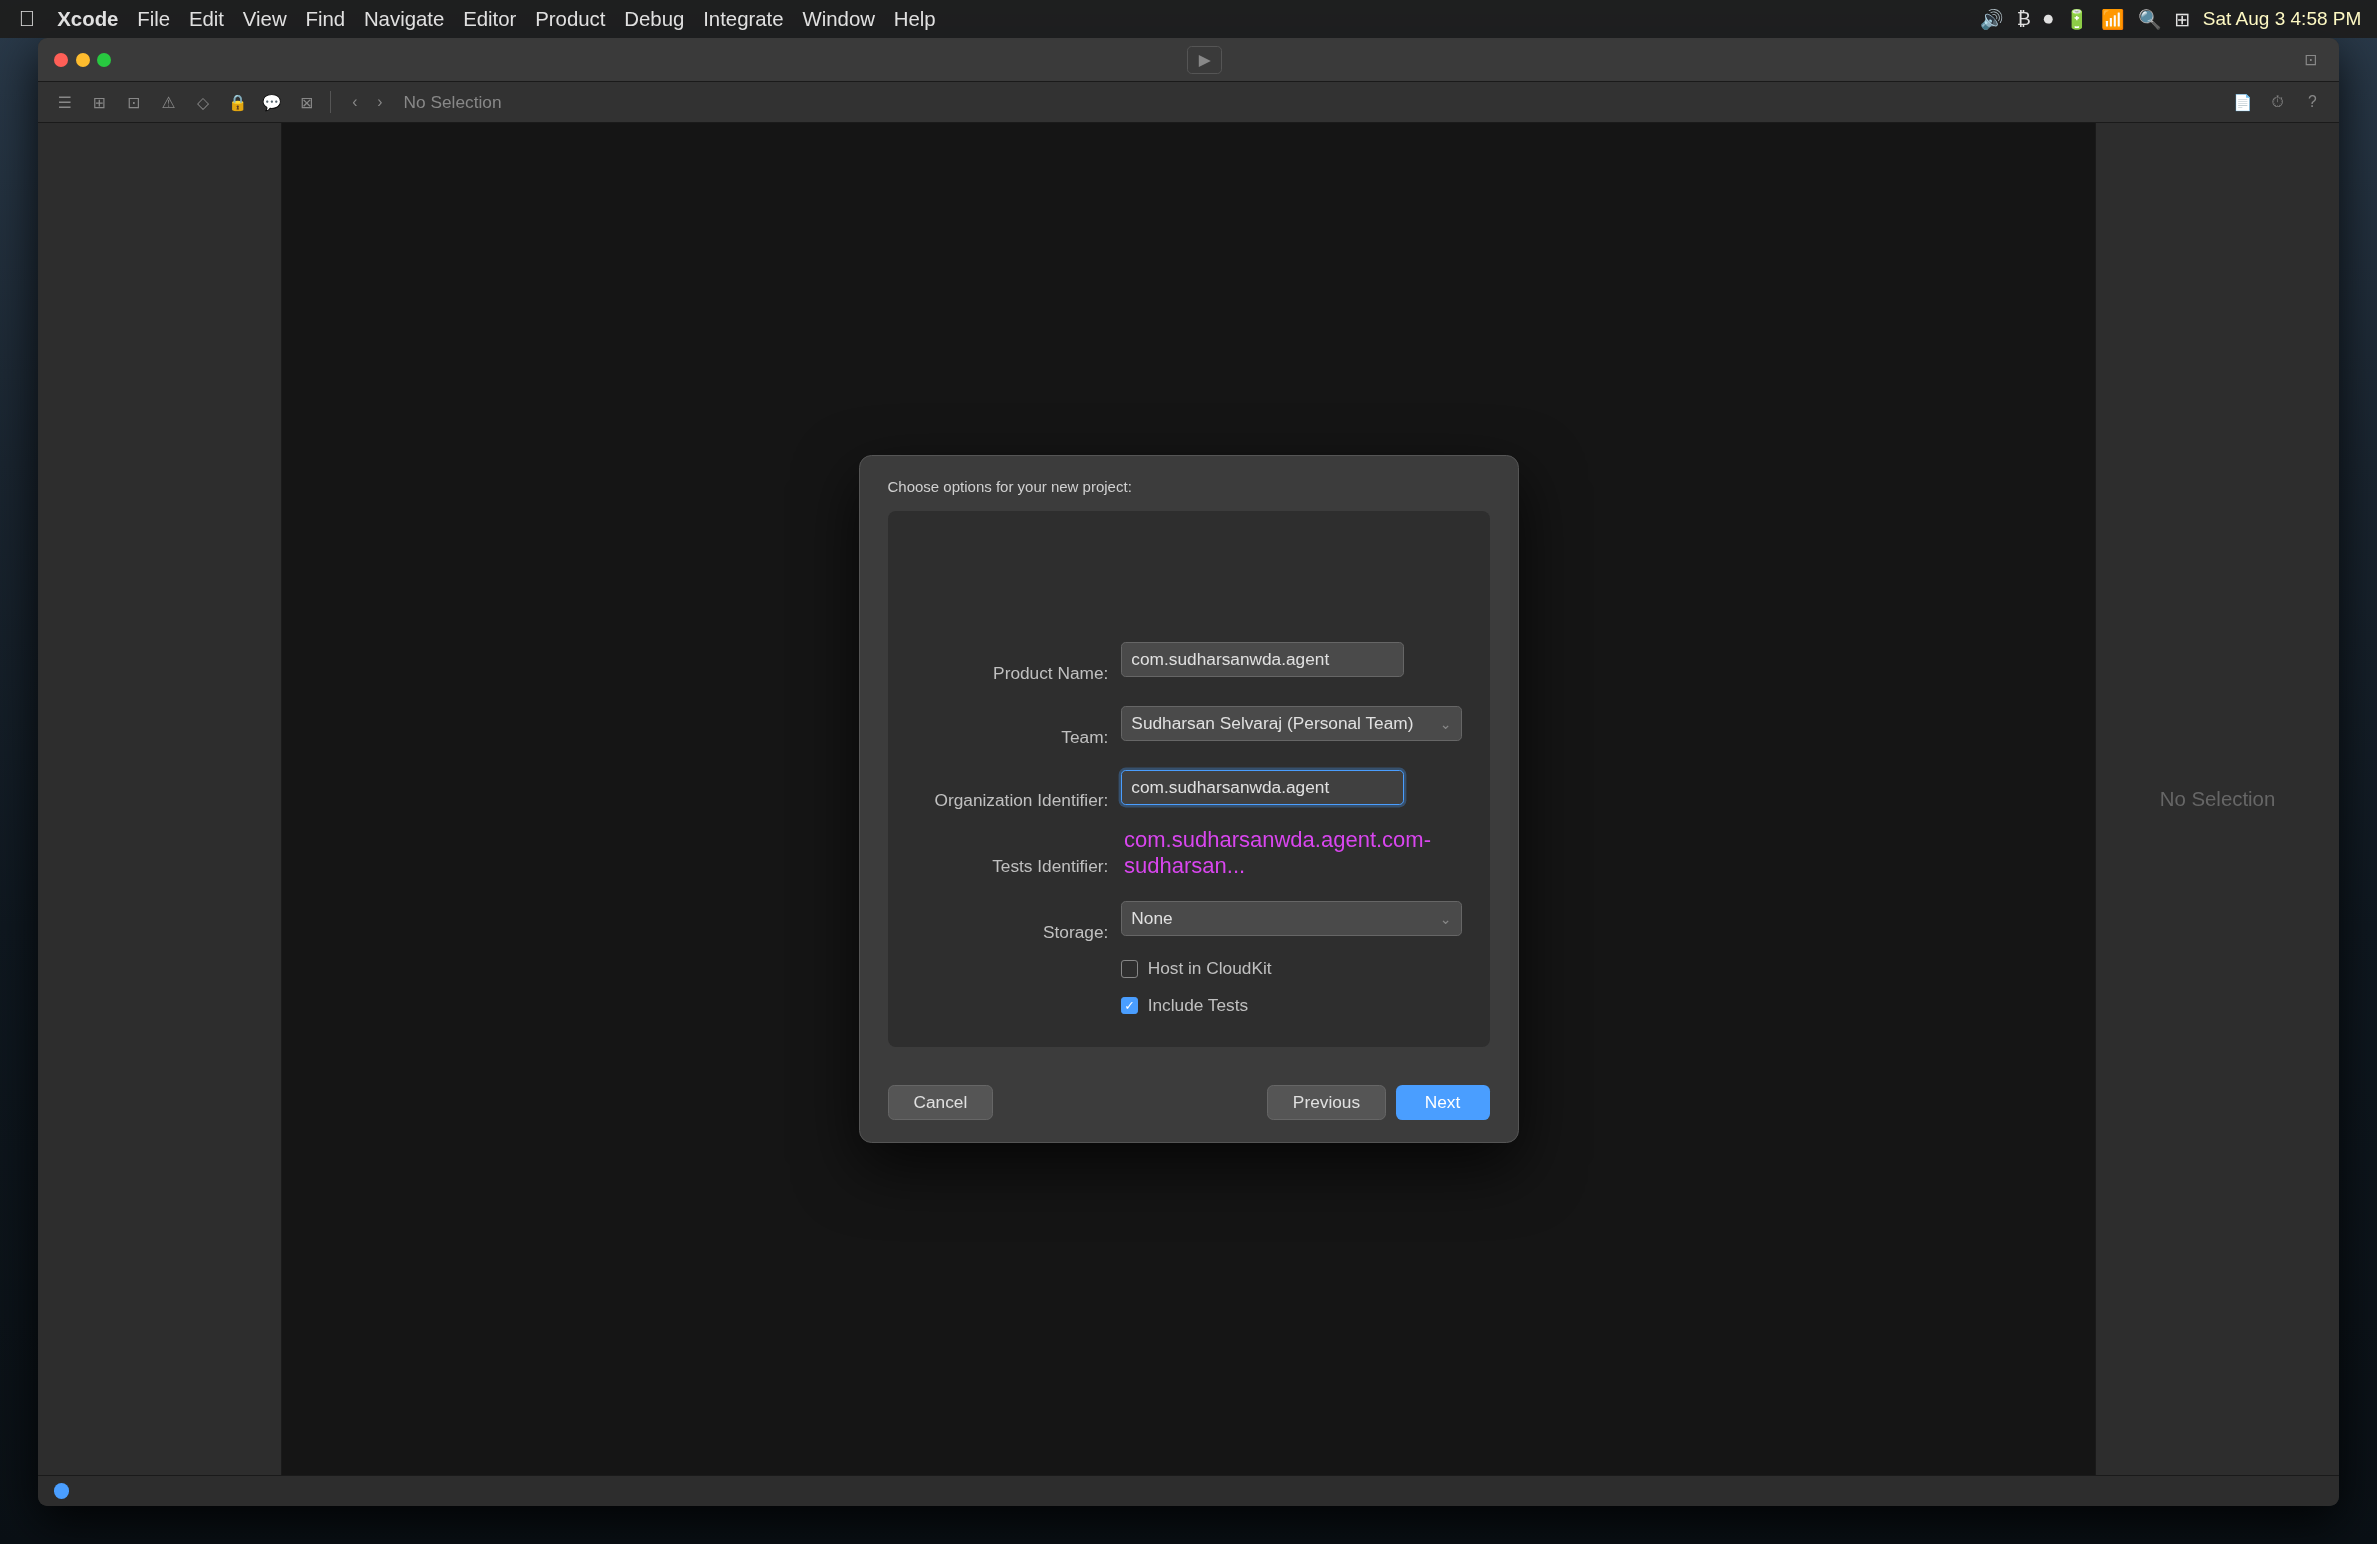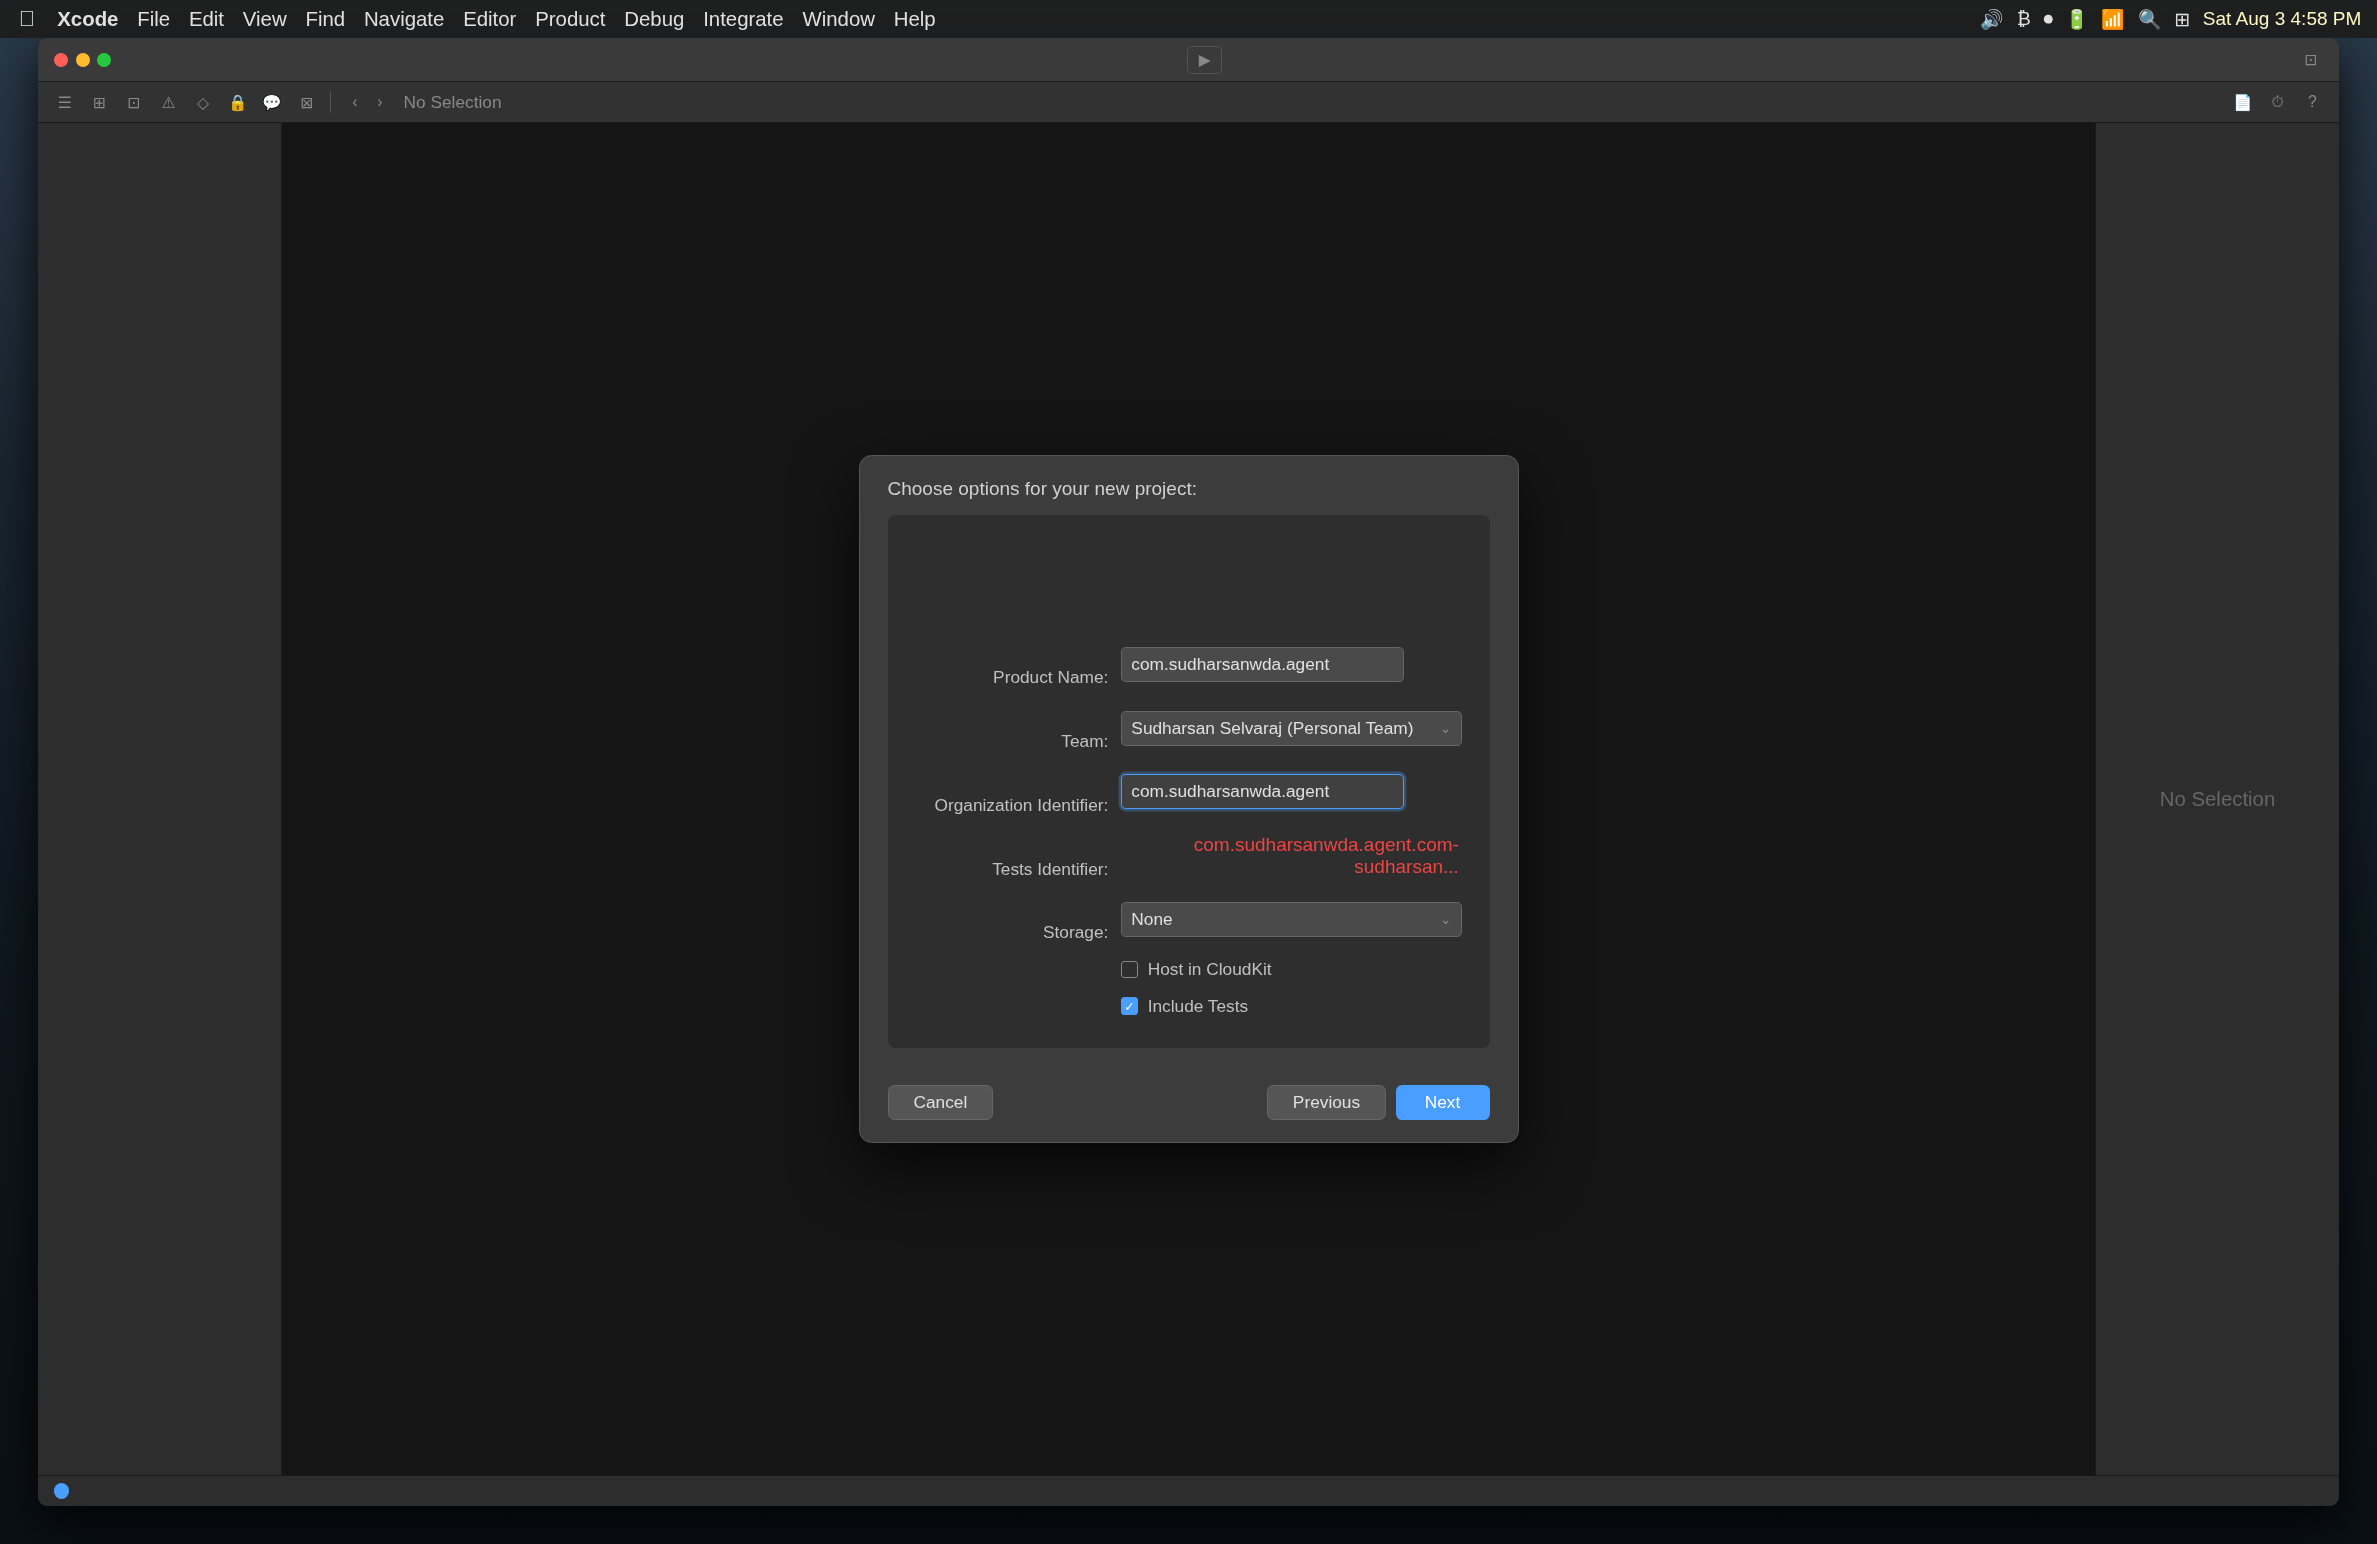--- a/index.html
+++ b/index.html
@@ -221,21 +221,21 @@
     .modal {
       width: 660px;
       background: #3c3c3c;
       border-radius: 12.6px;
       overflow: hidden;
       box-shadow: 0 23.6px 63px rgba(0,0,0,0.7);
       border: 0.8px solid #555;
     }
 
     .modal-title {
-      font-size: 19px;
+      font-size: 15px;
       color: #d0d0d0;
       padding: 22px 28px 15.7px;
       font-weight: 400;
       border-radius: 21px;
     }
 
     .modal-body {
       padding: 0 28px 22px;
       min-height: 393px;
     }
@@ -297,24 +297,23 @@
       justify-content: space-between;
       cursor: pointer;
     }
 
     .form-select-arrow {
       color: #888;
       font-size: 14px;
     }
 
     .bundle-id-value {
-      font-size: 19px;
-      color: #ef4444;
+      font-size: 22px;
+      color: #d946ef;
       padding: 0 3.1px;
-      text-align: right;
     }
 
     
     .checkbox-row {
       display: flex;
       align-items: center;
       gap: 9.4px;
       grid-column: 2;
     }
 

